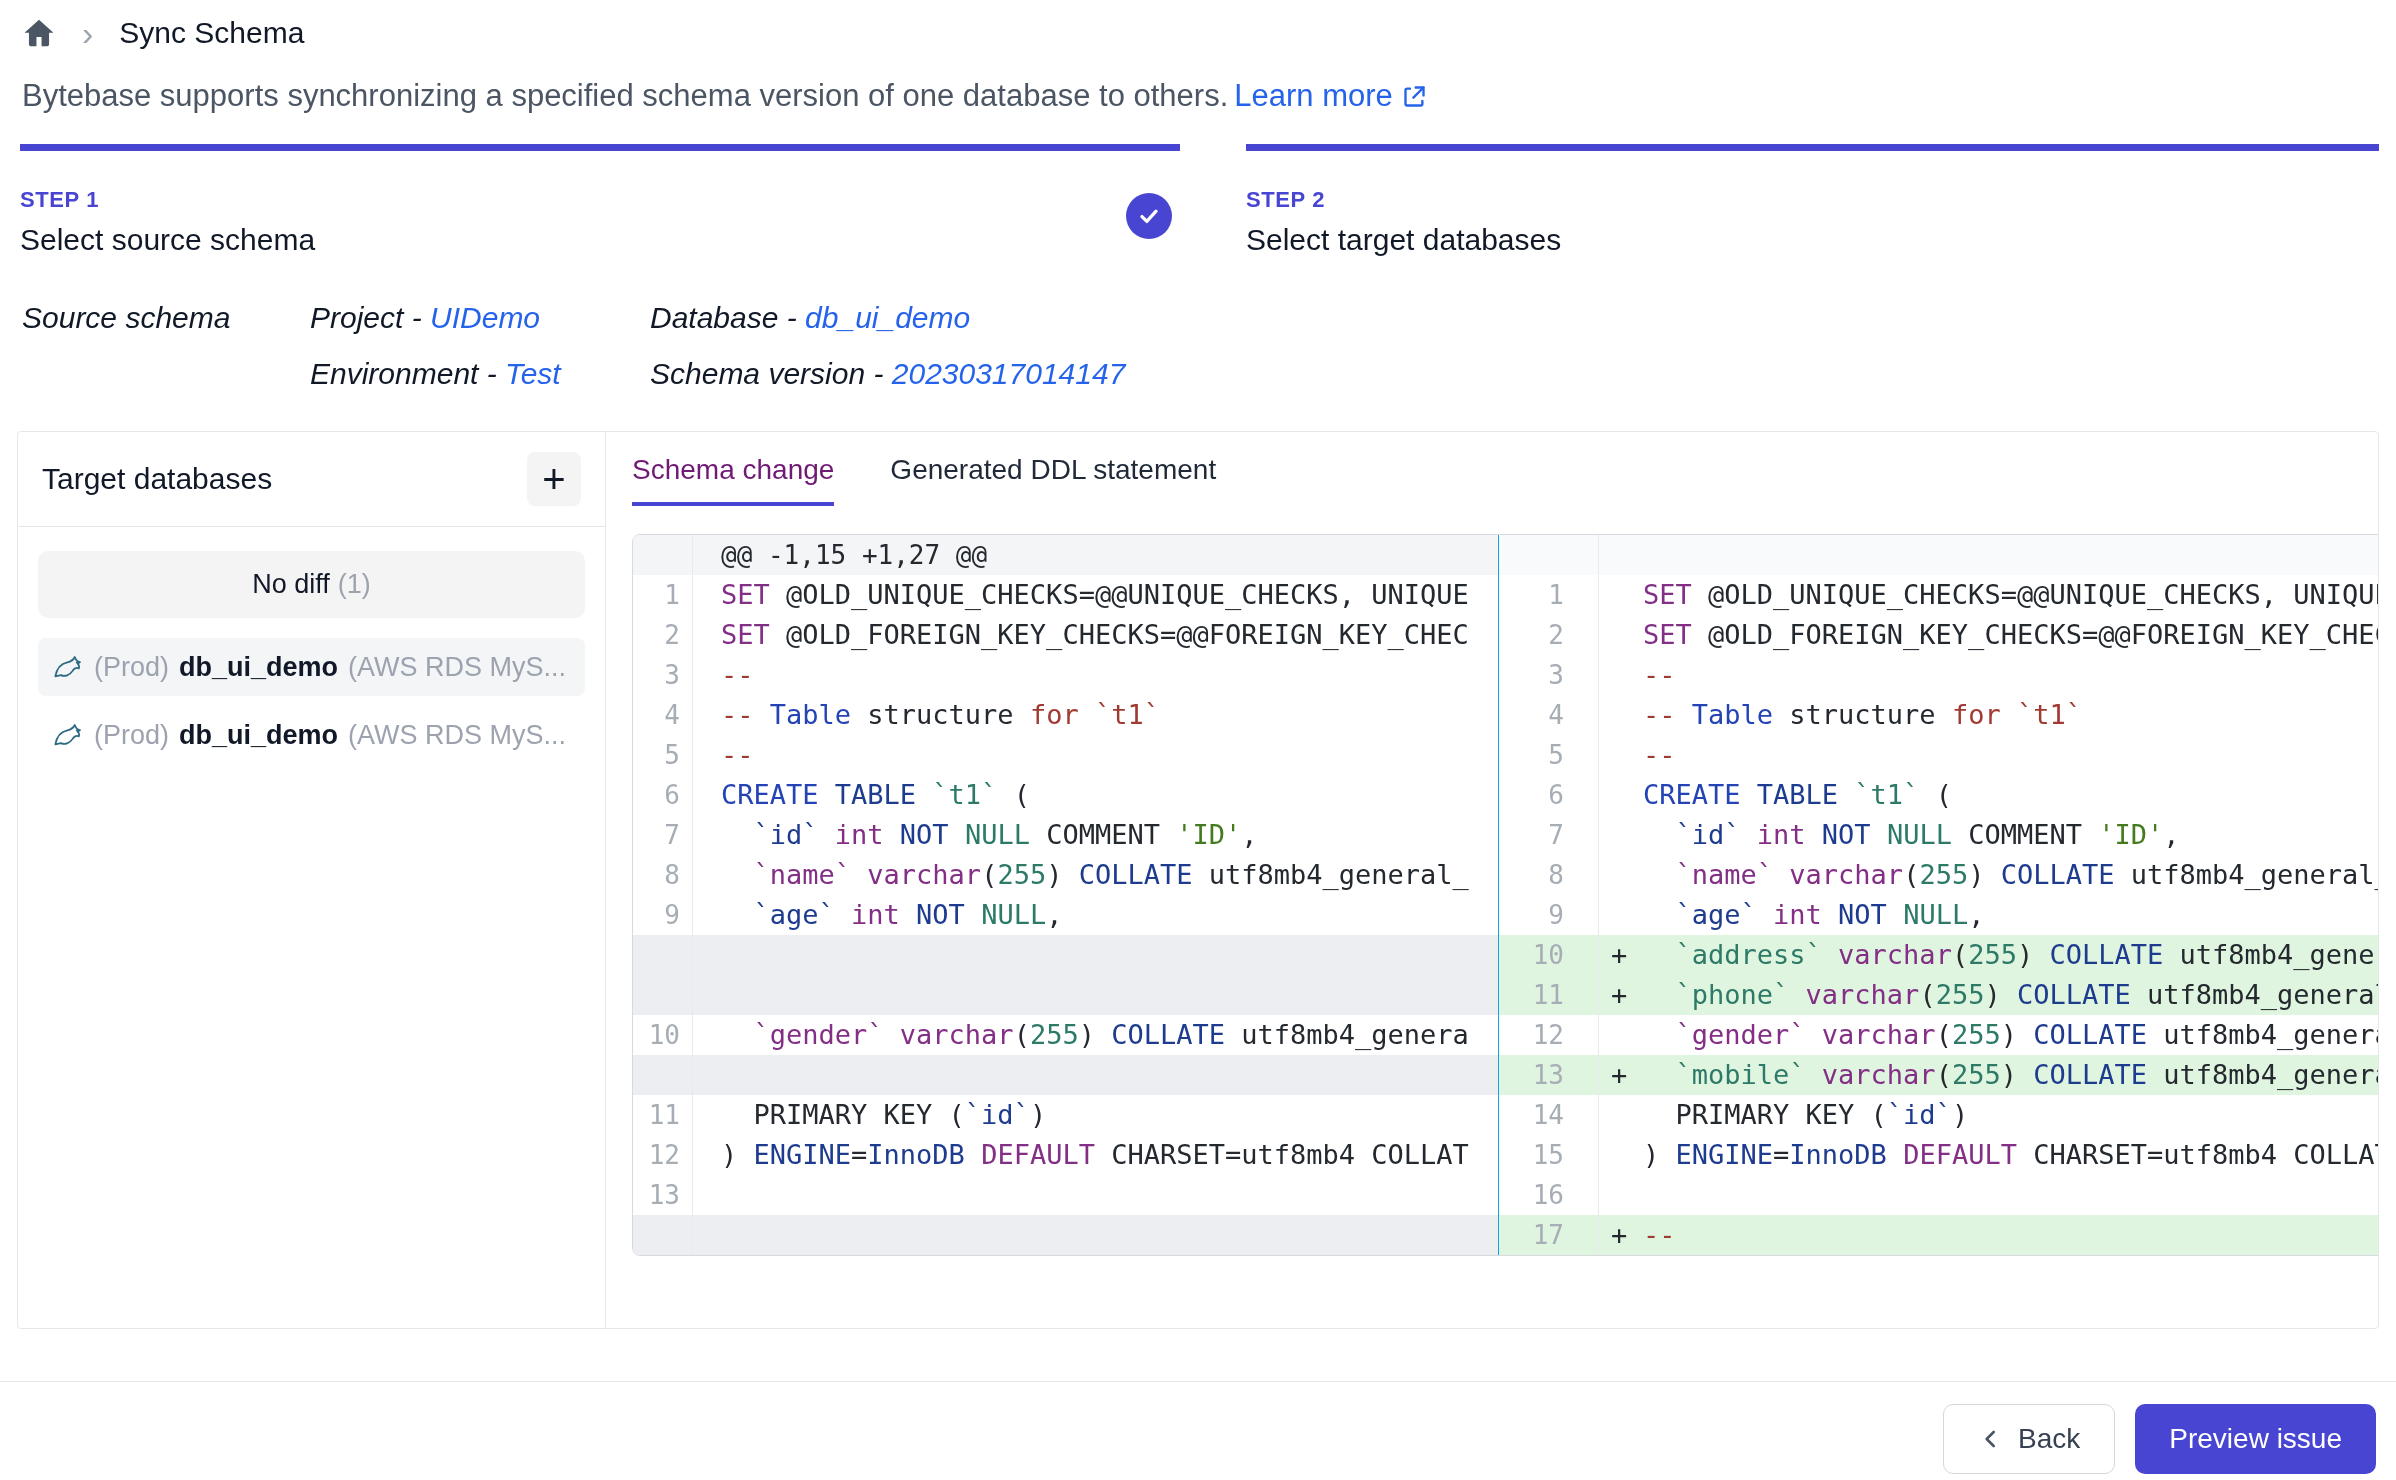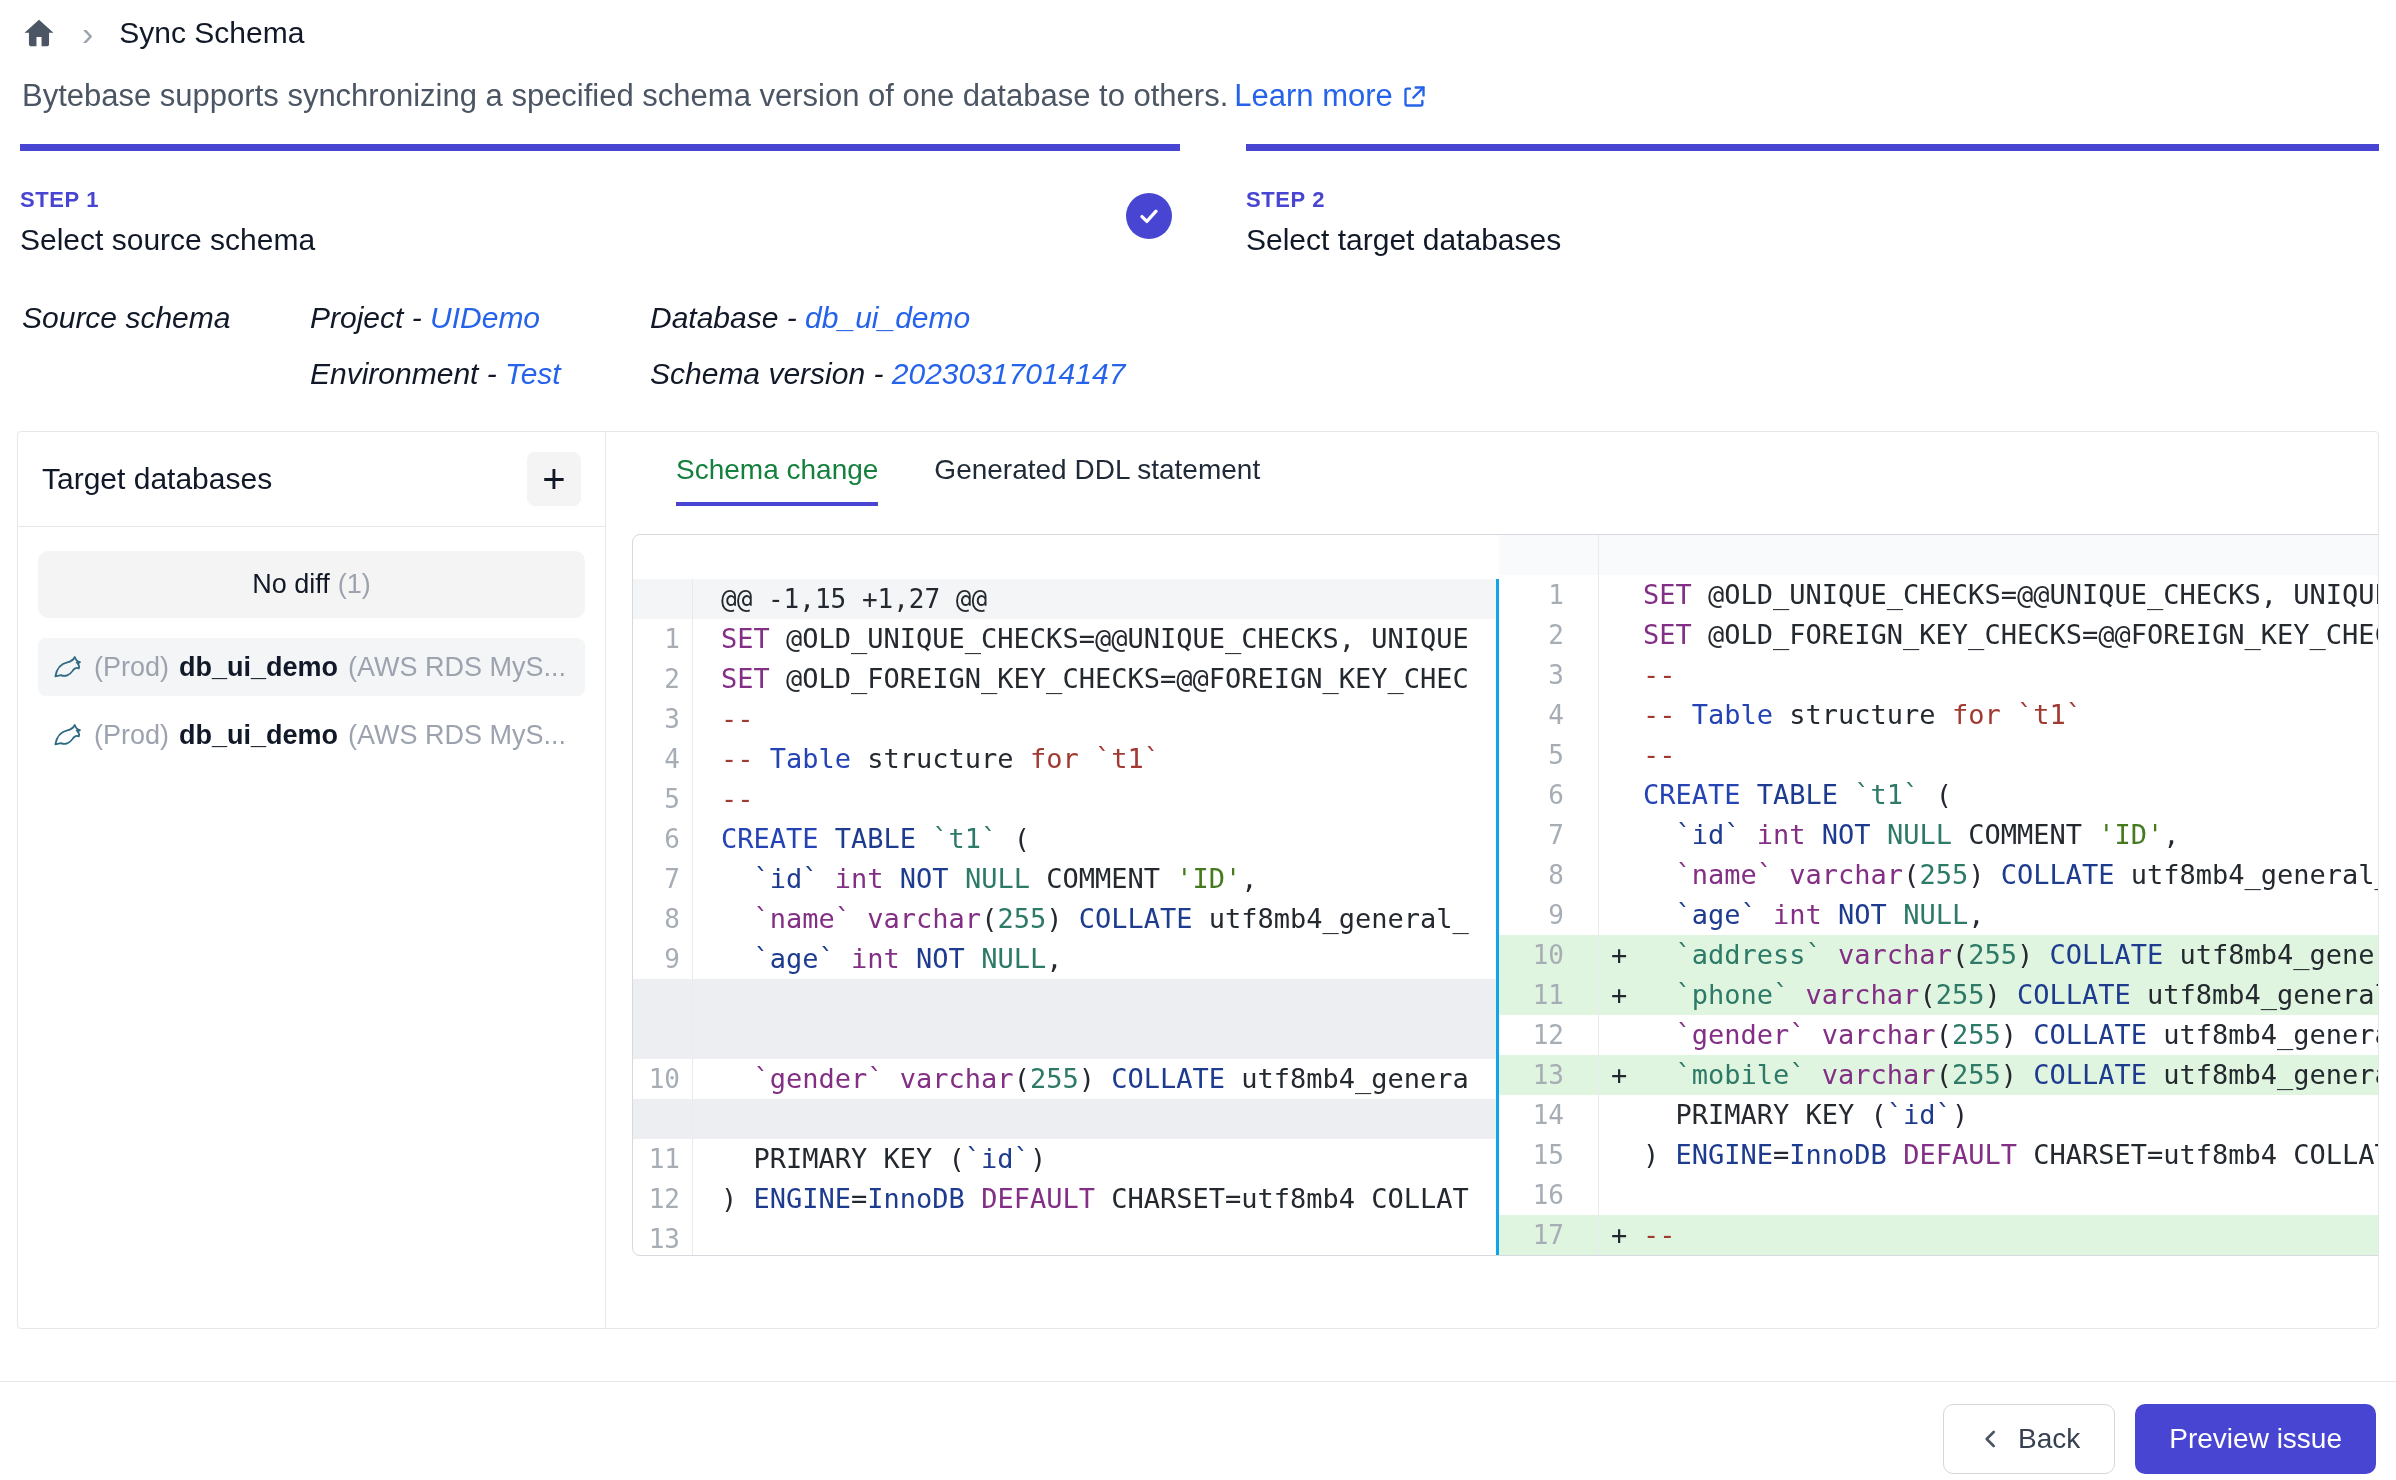--- a/index.html
+++ b/index.html
@@ -41,26 +41,26 @@
   .db-item { display:flex; align-items:center; gap:10px; padding:13px 14px; border-radius:8px; font-size:27px; white-space:nowrap; overflow:hidden; cursor:pointer; }
   .db-item.selected { background:#f4f5f6; }
   .db-env { color:#9ca3af; }
   .db-name { color:#111827; font-weight:600; }
   .db-inst { color:#9ca3af; overflow:hidden; }
 
   
   .content { flex:1; padding:22px 14px 0 26px; display:flex; flex-direction:column; }
   .tabs { display:flex; gap:56px; }
   .tab { font-size:28px; padding-bottom:16px; color:#1f2937; cursor:pointer; }
-  .tab.active { color:#15803d; font-weight:500; border-bottom:4px solid #4845d2;margin-left:44px; }
+  .tab.active { color:#701a75; font-weight:500; border-bottom:4px solid #4845d2; }
   .preview-heading { margin-top:28px; font-size:30px; color:#1f2937; }
 
   
   .editor { margin-top:28px; height:722px; border:1px solid #d6d9de; border-radius:8px; display:flex; overflow:hidden; font-family:"DejaVu Sans Mono",monospace; font-size:27px; line-height:40px; }
-  .side-l { width:866px; flex:none; border-right:3px solid #0ea5e9;margin-top:44px; }
+  .side-l { width:866px; flex:none; border-right:1px solid #0ea5e9; }
   .side-r { flex:1; }
   .drow { display:flex; height:40px; position:relative; }
   .gut { flex:none; text-align:right; color:#a7adb5; font-size:26px; border-right:1px solid #e8eaed; }
   .side-l .gut { width:60px; padding-right:12px; }
   .side-r .gut { width:100px; padding-right:34px; }
   .code { flex:1; white-space:pre; overflow:hidden; color:#24292f; }
   .side-l .code { padding-left:28px; }
   .side-r .code { padding-left:44px; }
   .drow.header { background:#f3f5f7; color:#9aa1aa; font-size:26px; }
   .side-r .drow.header { background:#f8fafc; }

